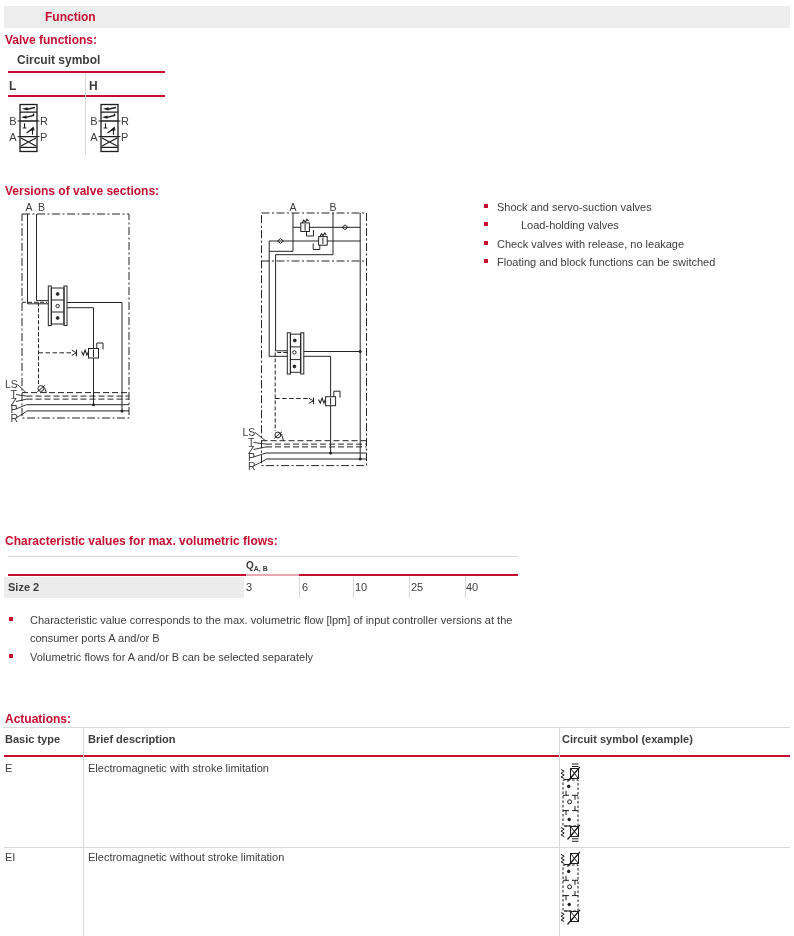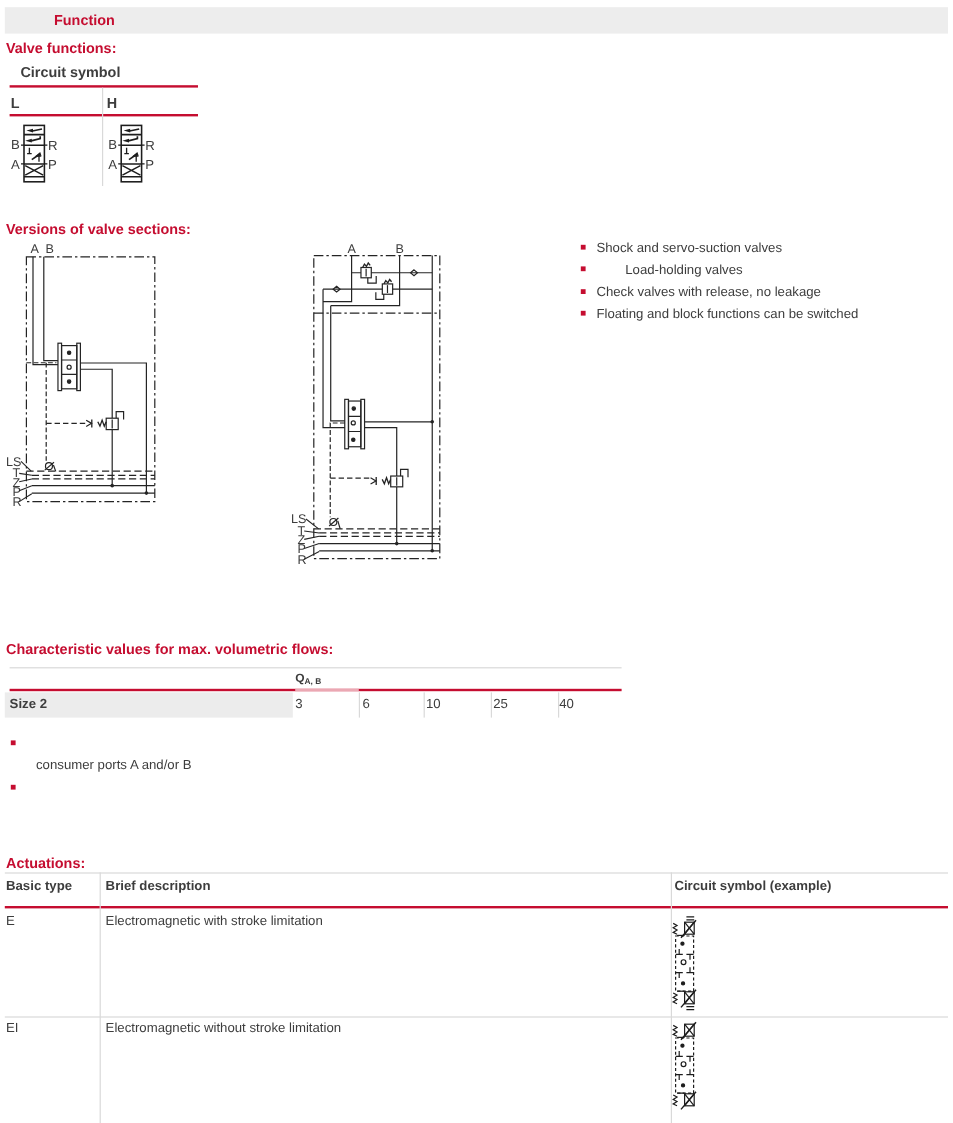--- a/index.html
+++ b/index.html
@@ -309,23 +309,25 @@
 
   <div class="grayline" style="left:409px;top:577px;width:1px;height:21px;"></div>
 
   <div class="abs t11" style="left:411px;top:581px;">25</div>
 
   <div class="grayline" style="left:465px;top:577px;width:1px;height:21px;"></div>
 
   <div class="abs t11" style="left:466px;top:581px;">40</div>
 
   <div class="bullet" style="left:9px;top:617px;"></div>
+  <div class="abs t11" style="left:30px;top:614px;">Characteristic value corresponds to the max. volumetric flow [lpm] of input controller versions at the</div>
   <div class="abs t11" style="left:30px;top:632px;">consumer ports A and/or B</div>
 
   <div class="bullet" style="left:9px;top:654px;"></div>
+  <div class="abs t11" style="left:30px;top:651px;">Volumetric flows for A and/or B can be selected separately</div>
 
   <div class="abs red b t12" style="left:5px;top:712px;">Actuations:</div>
 
   <div class="grayline" style="left:4px;top:727px;width:786px;height:1px;"></div>
 
   <div class="abs b t11" style="left:5px;top:733px;">Basic type</div>
 
   <div class="abs b t11" style="left:88px;top:733px;">Brief description</div>
 
   <div class="abs b t11" style="left:562px;top:733px;">Circuit symbol (example)</div>

